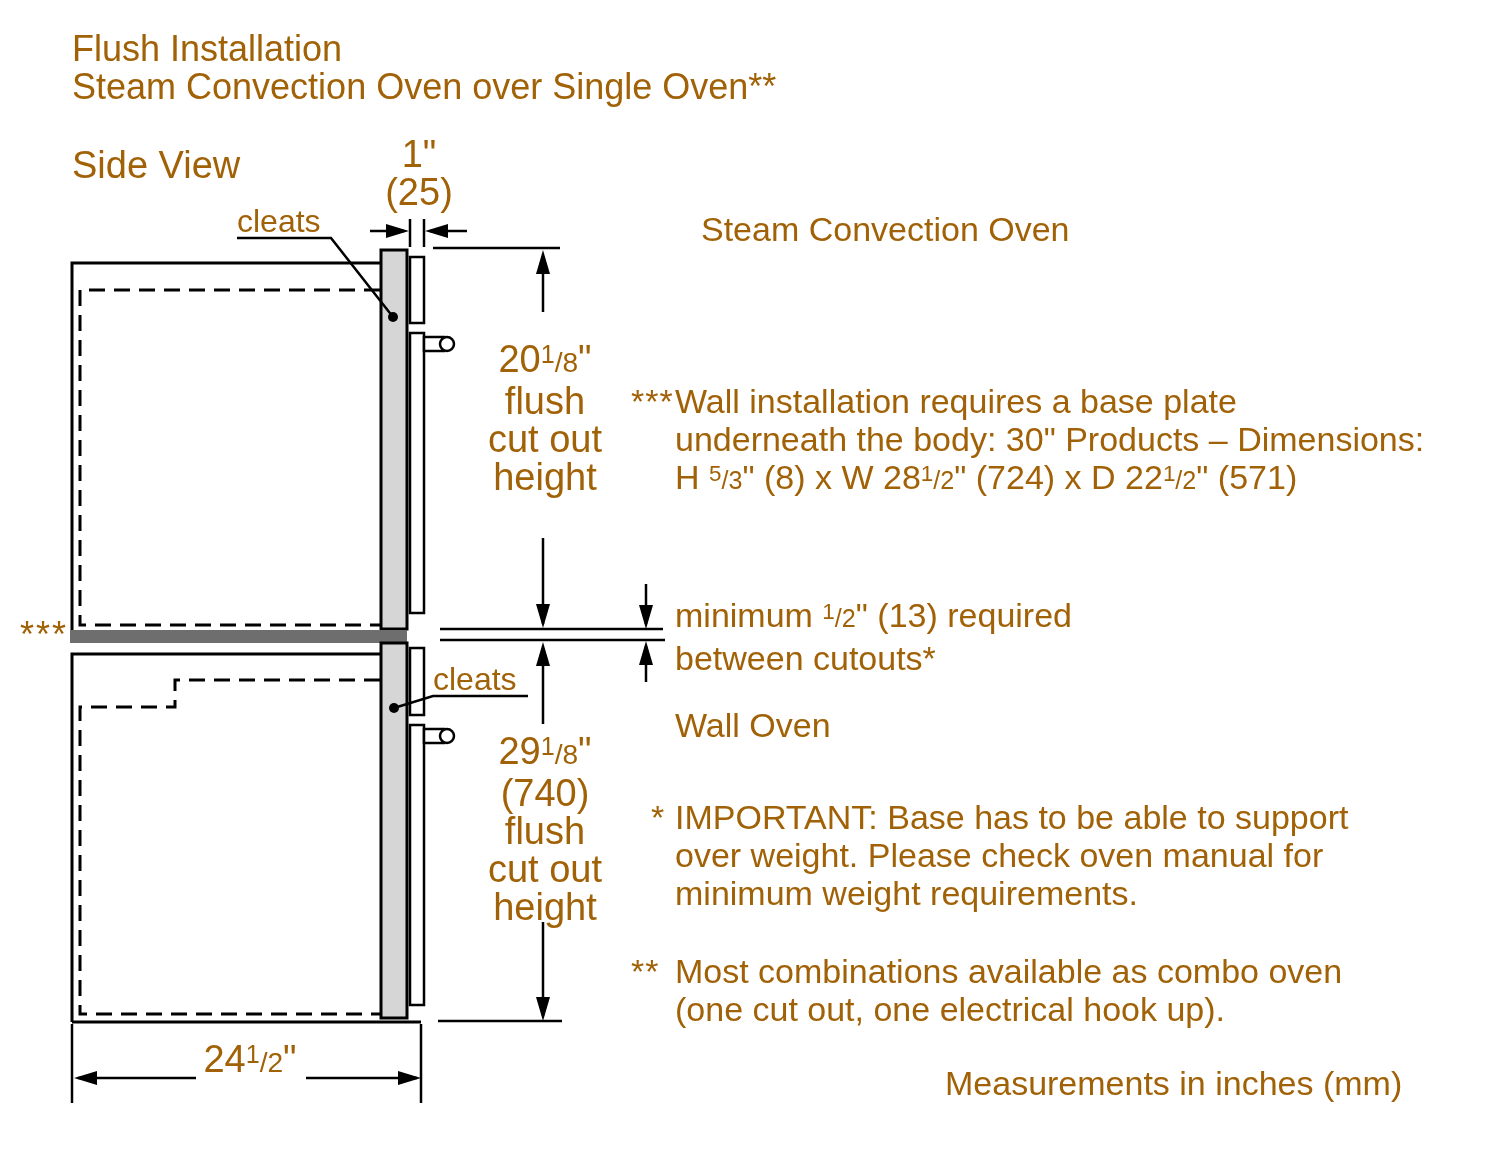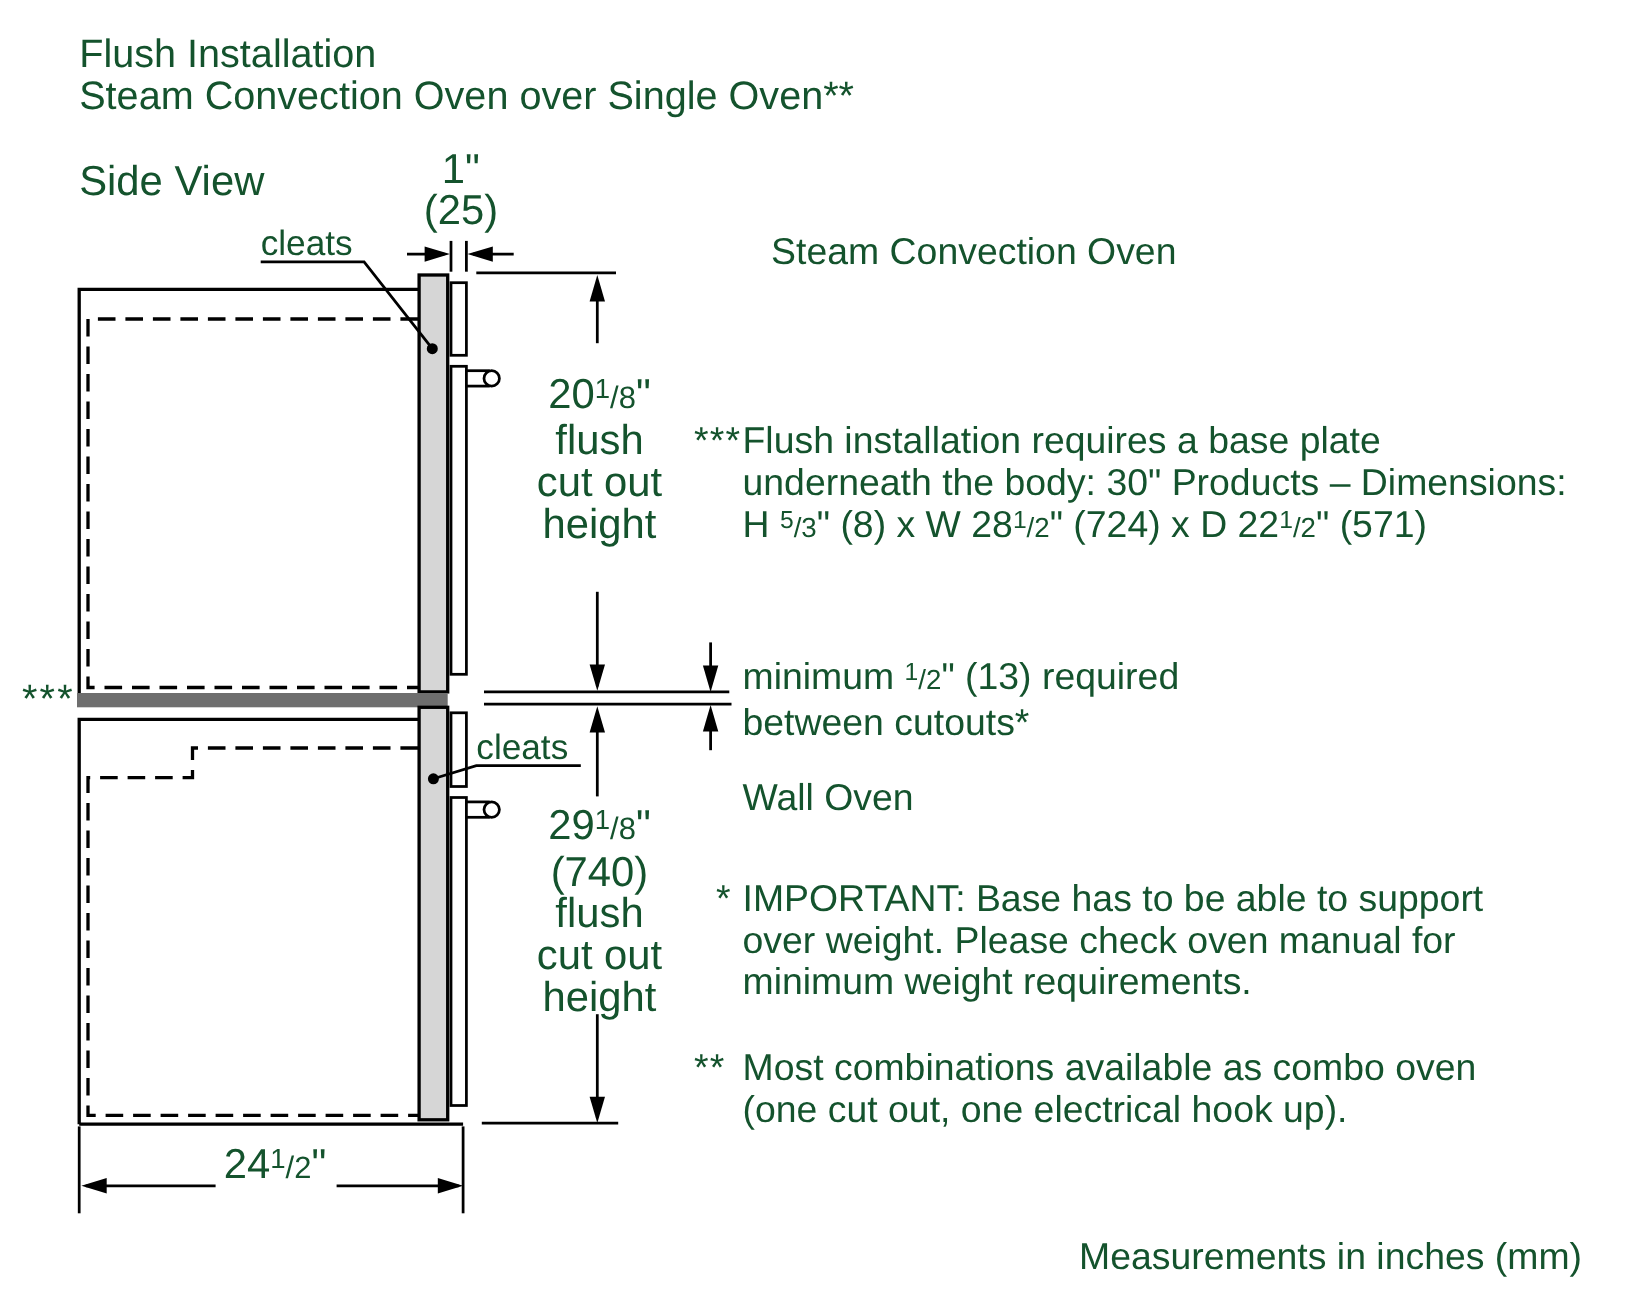--- a/index.html
+++ b/index.html
@@ -11,21 +11,21 @@
     font-family:"Liberation Sans", sans-serif;
     color:#000;
     overflow:hidden;
   }
   svg.diagram{position:absolute;left:0;top:0;}
   .t{
     position:absolute;
     font-size:34px;
     line-height:38px;
     white-space:nowrap;
-    color:#14532d;
+    color:#a16207;
   }
   .title{font-size:36px;line-height:38px;}
   .sideview{font-size:38px;}
   .cleats{font-size:32px;}
   .dim{font-size:38px;line-height:38px;text-align:center;}
   .marker{letter-spacing:1px;}
   .bigmark{font-size:36px;letter-spacing:2px;}
   .sup{font-size:.66em;position:relative;top:-.34em;}
   .den{font-size:.74em;}
   
@@ -134,21 +134,21 @@
 
   <div class="t dim" style="left:450px;top:340px;width:190px;">
     <div><span>20</span><span class="sup">1</span><span class="den">/8</span><span>"</span></div>
     <div>flush</div>
     <div>cut out</div>
     <div>height</div>
   </div>
 
   <div class="t marker" style="left:631px;top:382px;">***</div>
   <div class="t" style="left:675px;top:382px;">
-    <div>Flush installation requires a base plate</div>
+    <div>Wall installation requires a base plate</div>
     <div>underneath the body: 30" Products – Dimensions:</div>
     <div><span>H </span><span class="sup">5</span><span class="den">/3</span><span>" (8) x W 28</span><span class="sup">1</span><span class="den">/2</span><span>" (724) x D 22</span><span class="sup">1</span><span class="den">/2</span><span>" (571)</span></div>
   </div>
 
   <div class="t" style="left:675px;top:596px;">
     <div><span>minimum </span><span class="sup">1</span><span class="den">/2</span><span>" (13) required</span></div>
     <div>between cutouts*</div>
   </div>
 
   <div class="t cleats" style="left:433px;top:660px;">cleats</div>
@@ -175,15 +175,15 @@
     <div>Most combinations available as combo oven</div>
     <div>(one cut out, one electrical hook up).</div>
   </div>
 
   <div class="t dim" style="left:155px;top:1040px;width:190px;">
     <div><span>24</span><span class="sup">1</span><span class="den">/2</span><span>"</span></div>
   </div>
 
   <div class="t bigmark" style="left:20px;top:616px;">***</div>
 
-  <div class="t" style="left:945px;top:1124px;margin-left:36px;">Measurements in inches (mm)</div>
+  <div class="t" style="left:945px;top:1064px;">Measurements in inches (mm)</div>
 
 </div>
 
 </body></html>

